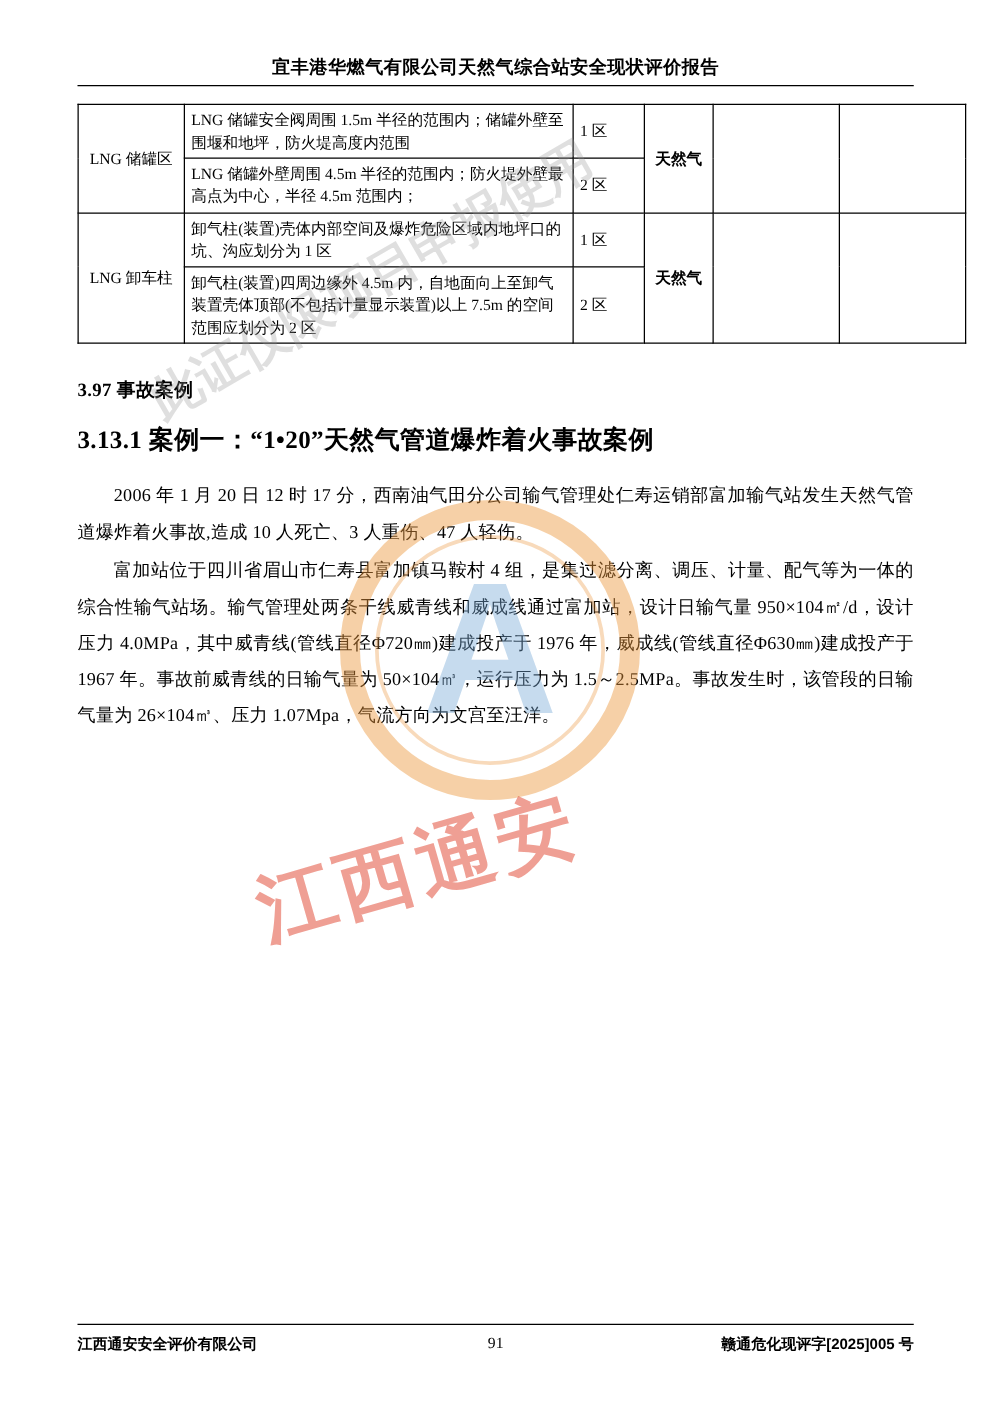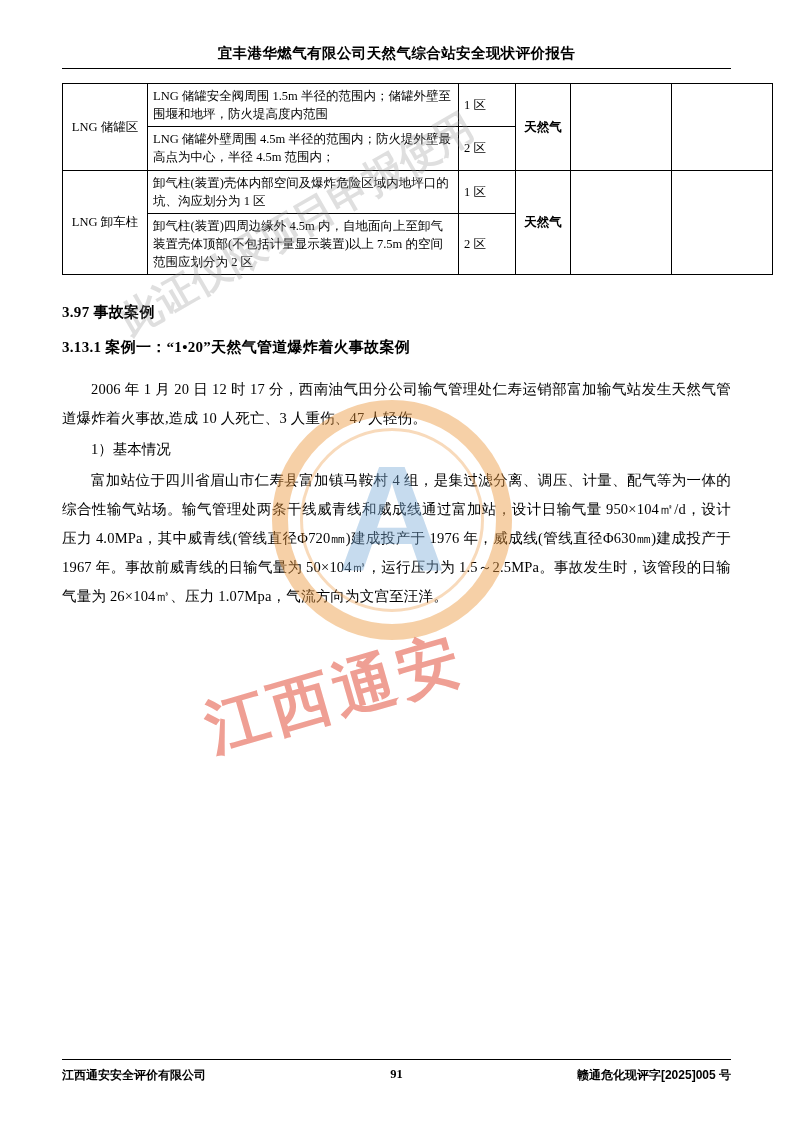--- a/index.html
+++ b/index.html
@@ -138,21 +138,21 @@
   }
 
   
   h2.sec {
     font-size: 15px;
     font-weight: bold;
     margin: 0 0 16px 0;
     letter-spacing: 0.3px;
   }
   h3.subsec {
-    font-size: 15px;
+    font-size: 20px;
     font-weight: bold;
     margin: 0 0 18px 0;
     letter-spacing: 0.3px;
   }
 
   
   p.body {
     font-size: 14.5px;
     line-height: 2.0;
     margin: 0 0 2px 0;
@@ -184,21 +184,21 @@
     justify-content: space-between;
     font-size: 12px;
     font-family: "Liberation Sans", sans-serif;
     font-weight: bold;
   }
   .footer .center {
     position: absolute;
     left: 0; right: 0;
     text-align: center;
     font-family: "Liberation Serif", serif;
-    font-weight: bold;
+    font-weight: normal;
     font-size: 12.5px;
   }
   .footer .left, .footer .right { position: relative; z-index: 2; }
 </style>
 </head>
 <body>
 
 <div class="page">
 
   <div class="doc-header">宜丰港华燃气有限公司天然气综合站安全现状评价报告</div>
@@ -230,21 +230,20 @@
         <td class="col-desc">卸气柱(装置)四周边缘外 4.5m 内，自地面向上至卸气装置壳体顶部(不包括计量显示装置)以上 7.5m 的空间范围应划分为 2 区</td>
         <td class="col-zone">2 区</td>
       </tr>
     </tbody>
   </table>
 
   <h2 class="sec">3.97 事故案例</h2>
   <h3 class="subsec">3.13.1 案例一：“1•20”天然气管道爆炸着火事故案例</h3>
 
   <p class="body">2006 年 1 月 20 日 12 时 17 分，西南油气田分公司输气管理处仁寿运销部富加输气站发生天然气管道爆炸着火事故,造成 10 人死亡、3 人重伤、47 人轻伤。</p>
-  <p class="list-item">1）基本情况</p>
   <p class="body">富加站位于四川省眉山市仁寿县富加镇马鞍村 4 组，是集过滤分离、调压、计量、配气等为一体的综合性输气站场。输气管理处两条干线威青线和威成线通过富加站，设计日输气量 950×104㎡/d，设计压力 4.0MPa，其中威青线(管线直径Φ720㎜)建成投产于 1976 年，威成线(管线直径Φ630㎜)建成投产于 1967 年。事故前威青线的日输气量为 50×104㎥，运行压力为 1.5～2.5MPa。事故发生时，该管段的日输气量为 26×104㎥、压力 1.07Mpa，气流方向为文宫至汪洋。</p>
 
   <div class="footer-rule"></div>
   <div class="footer">
     <div class="left">江西通安安全评价有限公司</div>
     <div class="center">91</div>
     <div class="right">赣通危化现评字[2025]005 号</div>
   </div>
 </div>
 

